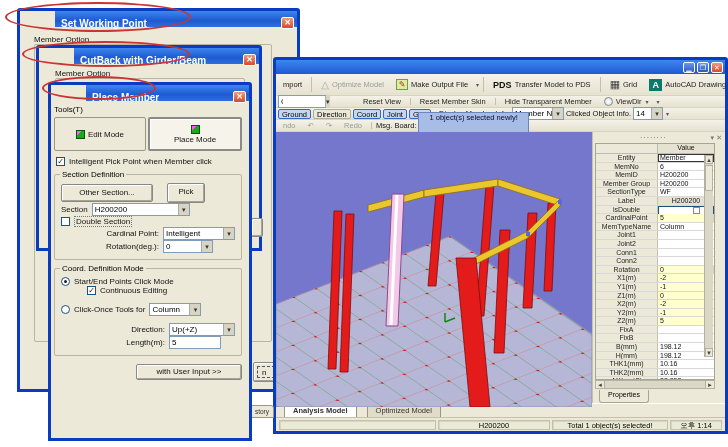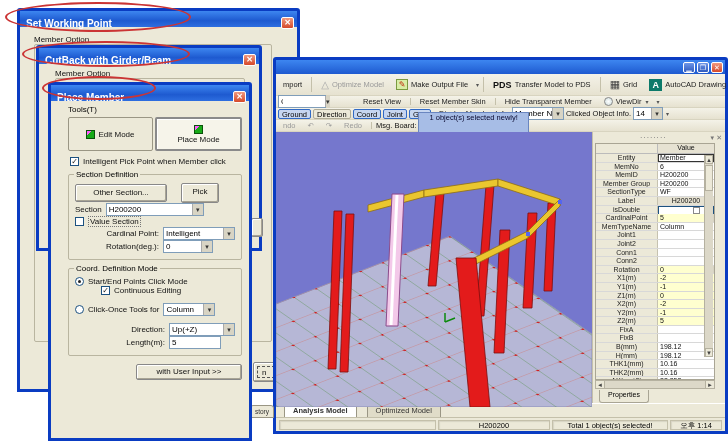--- a/index.html
+++ b/index.html
@@ -2,21 +2,21 @@
 <html><head>
 <meta charset="utf-8">
 <style>
   * { box-sizing: border-box; margin: 0; padding: 0; }
   html,body { width:728px; height:447px; background:#fff; font-family:"Liberation Sans", sans-serif; overflow:hidden; }
   .stage { position:relative; width:728px; height:447px; background:#fff; }
 
   
   .dlg { position:absolute; background:#ece9d8; border:3px solid #0a3cc2; border-radius:3px 3px 0 0; }
   .dlg-title { height:16px; display:flex; align-items:center; justify-content:space-between; padding:8px 3px 0 6px;
-               background:linear-gradient(180deg,#3d86f0 0%,#1e5ad0 60%,#2e6ee0 100%); }
+               background:linear-gradient(180deg,#3d86f0 0%,#1e5ad0 60%,#2e6ee0 100%);margin-left:35px; }
   .dlg-title span { color:#fff; font-weight:bold; font-size:10px; white-space:nowrap; }
   .xbtn { width:13px; height:12px; border:1px solid #fff; border-radius:2px; color:#fff; font-size:8px; line-height:10px;
           text-align:center; background:linear-gradient(180deg,#f0997f,#d5492a); font-weight:bold; }
   .gbox { position:absolute; border:1px solid #b9b5a0; border-radius:2px; }
 
   
   .btn { background:#ece9d8; border:1px solid #888; border-radius:2px; box-shadow:inset -1px -1px 0 #a8a495, inset 1px 1px 0 #fff;
          font-size:8px; color:#111; text-align:center; }
   .combo { display:flex; align-items:center; border:1px solid #7f9db9; background:#fff; height:13px; font-size:8px; }
   .combo .cval { flex:1; padding:0 2px; white-space:nowrap; overflow:hidden; }
@@ -34,21 +34,21 @@
   .swp .nbtn .focus { position:absolute; inset:3px; border:1px dashed #555; font-size:8px; padding-left:4px; line-height:12px; text-align:left; }
 
   
   .cutback { left:36px; top:45px; width:226px; height:206px; z-index:4; }
   .cutback .mo { position:absolute; left:16px; top:21px; font-size:8px; }
   .cutback .mo-box { left:16px; top:30px; width:190px; height:160px; }
   .cutback .frag { position:absolute; left:212px; top:170px; width:12px; height:19px; }
 
   
   .pm { left:48px; top:82px; width:204px; height:359px; z-index:5; }
-  .pm-body { position:absolute; inset:16px 0 0 0; padding:2px 7px 4px 17px; }
+  .pm-body { position:absolute; inset:16px 0 0 0; padding:2px 7px 4px 3px; }
   .menubar { font-size:8px; height:13px; line-height:13px; }
   .modes { display:flex; gap:2px; margin:1px 0 6px 0; }
   .modebtn { flex:1; height:34px; font-size:8px; display:flex; align-items:center; justify-content:center; gap:3px; }
   .modebtn.flat { background:#ece9d8; border:1px solid #9a9684; box-shadow:none; }
   .modebtn.sel { background:#f6f4ea; border:2px solid #8a8a8a; flex-direction:column; gap:1px; box-shadow:inset 1px 1px 0 #fff; }
   .cube { width:9px; height:9px; background:linear-gradient(135deg,#ff5bff 0 34%,#18aa18 34% 100%); border:1px solid #0a520a; display:inline-block; flex:none; }
   .ckline { display:flex; gap:4px; align-items:flex-start; margin:2px 0 8px 2px; }
   .ckline .lbl { line-height:9px; }
   .sect { position:relative; border:1px solid #b9b5a0; border-radius:2px; padding:8px 6px 6px 6px; margin-bottom:8px; }
   .sect > b { position:absolute; top:-5px; left:5px; background:#ece9d8; font-weight:normal; font-size:8px; padding:0 2px; white-space:nowrap; }
@@ -470,21 +470,21 @@
         </div>
         <div class="row">
           <span class="lbl">Section</span>
           <span class="combo" style="width:98px;">
             <span class="cval">H200200</span>
             <span class="carr">▾</span>
           </span>
         </div>
         <div class="row">
           <span class="chk"></span>
-          <span class="lbl dashed-lbl">Value Section</span>
+          <span class="lbl dashed-lbl">Double Section</span>
         </div>
         <div class="row r">
           <span class="lbl">Cardinal Point:</span>
           <span class="combo" style="width:72px;">
             <span class="cval">Intelligent</span>
             <span class="carr">▾</span>
           </span>
         </div>
         <div class="row r" style="margin-right:22px;">
           <span class="lbl">Rotation(deg.):</span>

